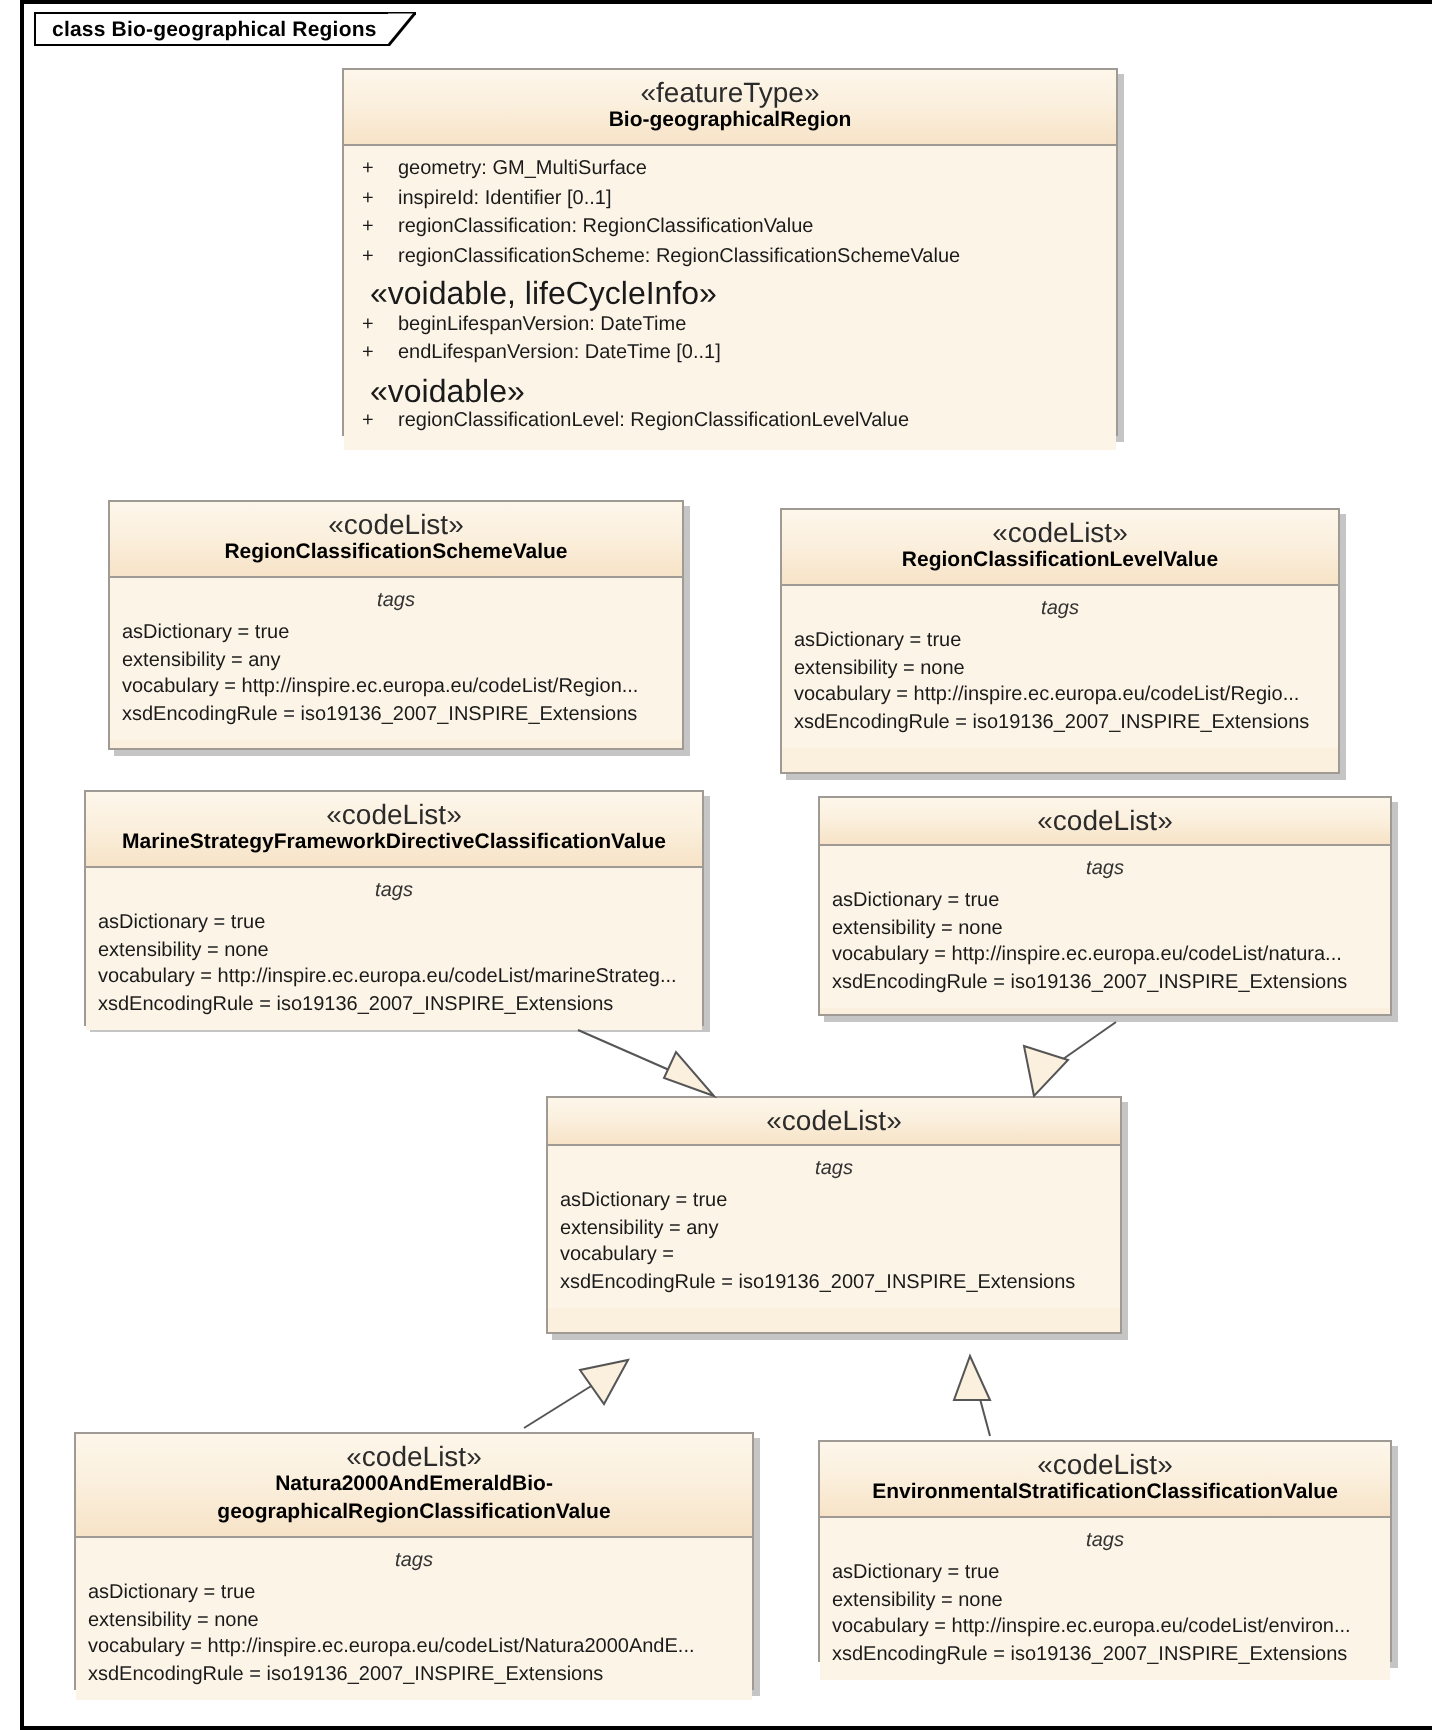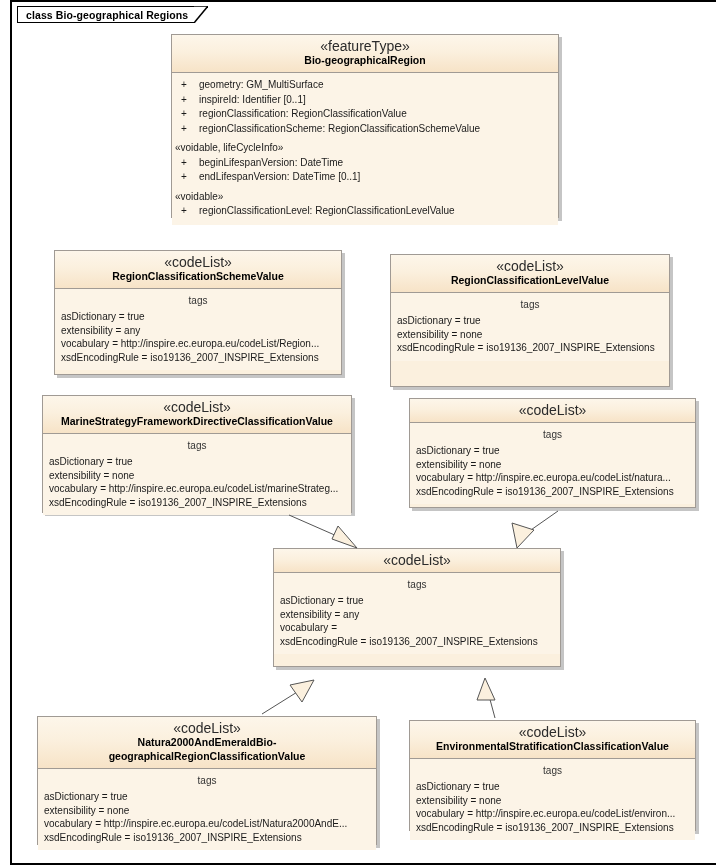--- a/index.html
+++ b/index.html
@@ -82,20 +82,21 @@
     line-height: 14px;
     white-space: nowrap;
   }
   .uml-body {
     box-sizing: border-box;
     background: #fcf4e7;
     padding: 5px 0 6px 0;
   }
   .tags-title {
     text-align: center;
+    font-style: italic;
     font-size: 10px;
     color: #333;
     line-height: 14px;
     margin-bottom: 2px;
   }
   .tag-row {
     font-size: 10px;
     color: #1a1a1a;
     line-height: 13.5px;
     padding-left: 6px;
@@ -110,24 +111,24 @@
     padding-left: 9px;
     white-space: nowrap;
     display: flex;
   }
   .attr-vis {
     display: inline-block;
     width: 18px;
     color: #1a1a1a;
   }
   .attr-group {
-    font-size: 10px;
+    font-size: 16px;
     color: #1a1a1a;
     line-height: 14.5px;
-    padding-left: 3px;
+    padding-left: 13px;
     margin-top: 5px;
     white-space: nowrap;
   }
   
   #connectors {
     position: absolute;
     left: 0; top: 0;
     width: 716px; height: 865px;
     pointer-events: none;
     z-index: 3;
@@ -229,20 +230,21 @@
 
   <div class="uml-box" style="left:378px; top:252px; width:280px; height:133px;">
     <div class="uml-header">
       <div class="stereotype">«codeList»</div>
       <div class="classname">RegionClassificationLevelValue</div>
     </div>
     <div class="uml-body">
       <div class="tags-title">tags</div>
       <div class="tag-row">asDictionary = true</div>
       <div class="tag-row">extensibility = none</div>
+      <div class="tag-row">vocabulary = http://inspire.ec.europa.eu/codeList/Regio...</div>
       <div class="tag-row">xsdEncodingRule = iso19136_2007_INSPIRE_Extensions</div>
     </div>
   </div>
 
   <div class="uml-box" style="left:30px; top:393px; width:310px; height:118px;">
     <div class="uml-header">
       <div class="stereotype">«codeList»</div>
       <div class="classname">MarineStrategyFrameworkDirectiveClassificationValue</div>
     </div>
     <div class="uml-body">

